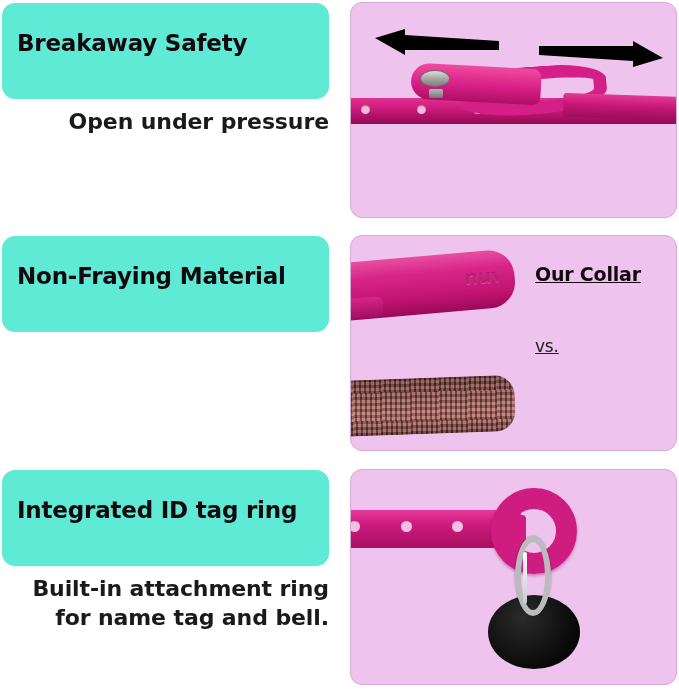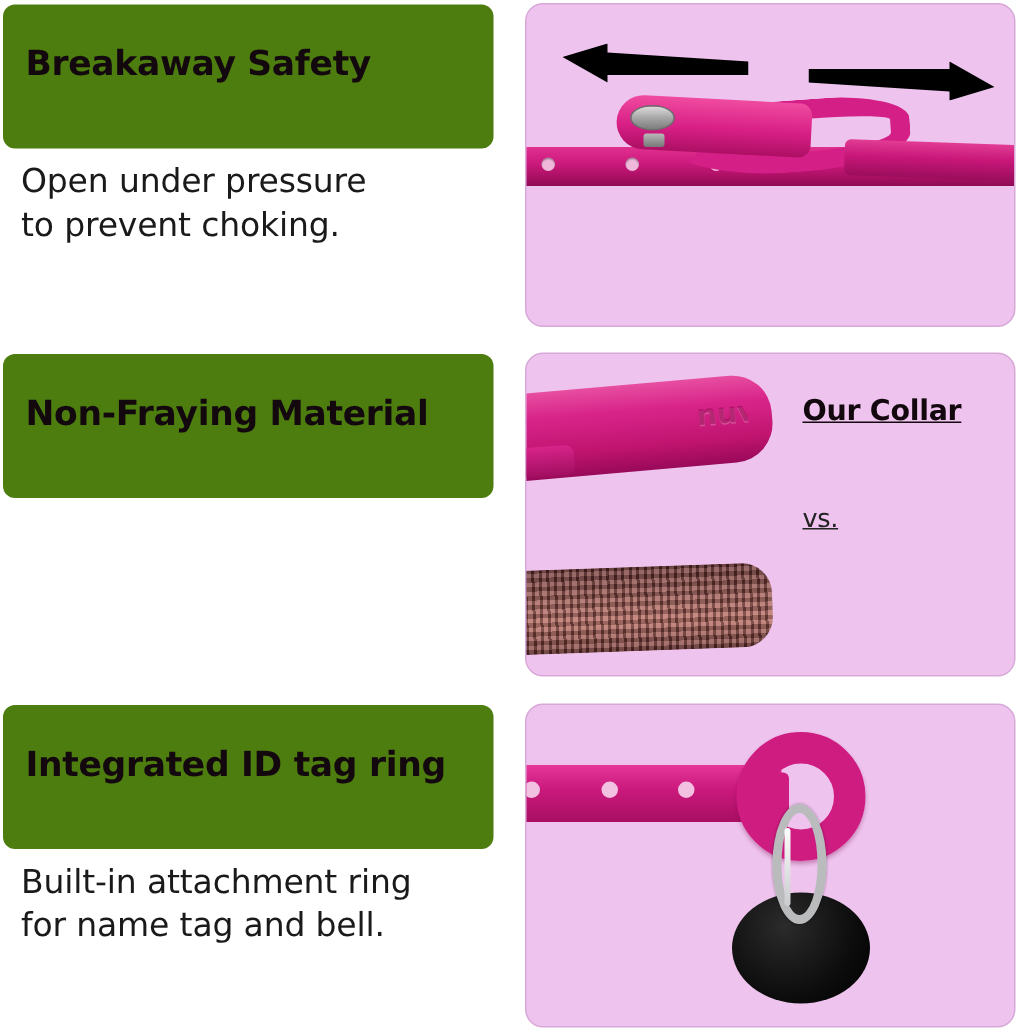--- a/index.html
+++ b/index.html
@@ -39,22 +39,22 @@
     top: 2px;
     width: 327px;
     height: 216px;
   }
   .title-pill {
     position: absolute;
     left: 0;
     top: 1px;
     width: 327px;
     height: 96px;
-    background: #4d7c0f;
-    border-radius: 8px;
+    background: #5eead4;
+    border-radius: 13px;
     box-sizing: border-box;
     padding-left: 8px;
   }
   .title-pill .title-text {
     position: absolute;
     left: 15px;
     top: 27px;
     right: 8px;
     font-size: 23px;
     font-weight: 700;
@@ -62,24 +62,25 @@
     letter-spacing: -0.2px;
     line-height: 1.15;
     white-space: nowrap;
   }
   .body-text {
     position: absolute;
     left: 12px;
     top: 105px;
     width: 315px;
     font-size: 22px;
-    font-weight: 400;
+    font-weight: 700;
     color: #1a1a1a;
     line-height: 1.33;
     letter-spacing: -0.1px;
+    text-align: right;
   }
   .body-text .line { display: block; white-space: nowrap; }
 
   
   .image-panel {
     position: absolute;
     left: 350px;
     top: 2px;
     width: 327px;
     height: 216px;
@@ -319,21 +320,20 @@
 <div class="sheet">
 
   <div class="feature-row row-1">
 
     <div class="text-col">
       <div class="title-pill">
         <div class="title-text">Breakaway Safety</div>
       </div>
       <div class="body-text">
         <span class="line">Open under pressure</span>
-        <span class="line">to prevent choking.</span>
       </div>
     </div>
 
     <div class="image-panel">
 
       <div class="arrow arrow-left">
         <svg viewBox="0 0 124 26" width="124" height="26" aria-hidden="true">
           <path d="M0 9 L30 0 L30 6 L124 12 L124 21 L30 21 L30 26 Z" fill="#000000"></path>
         </svg>
       </div>

